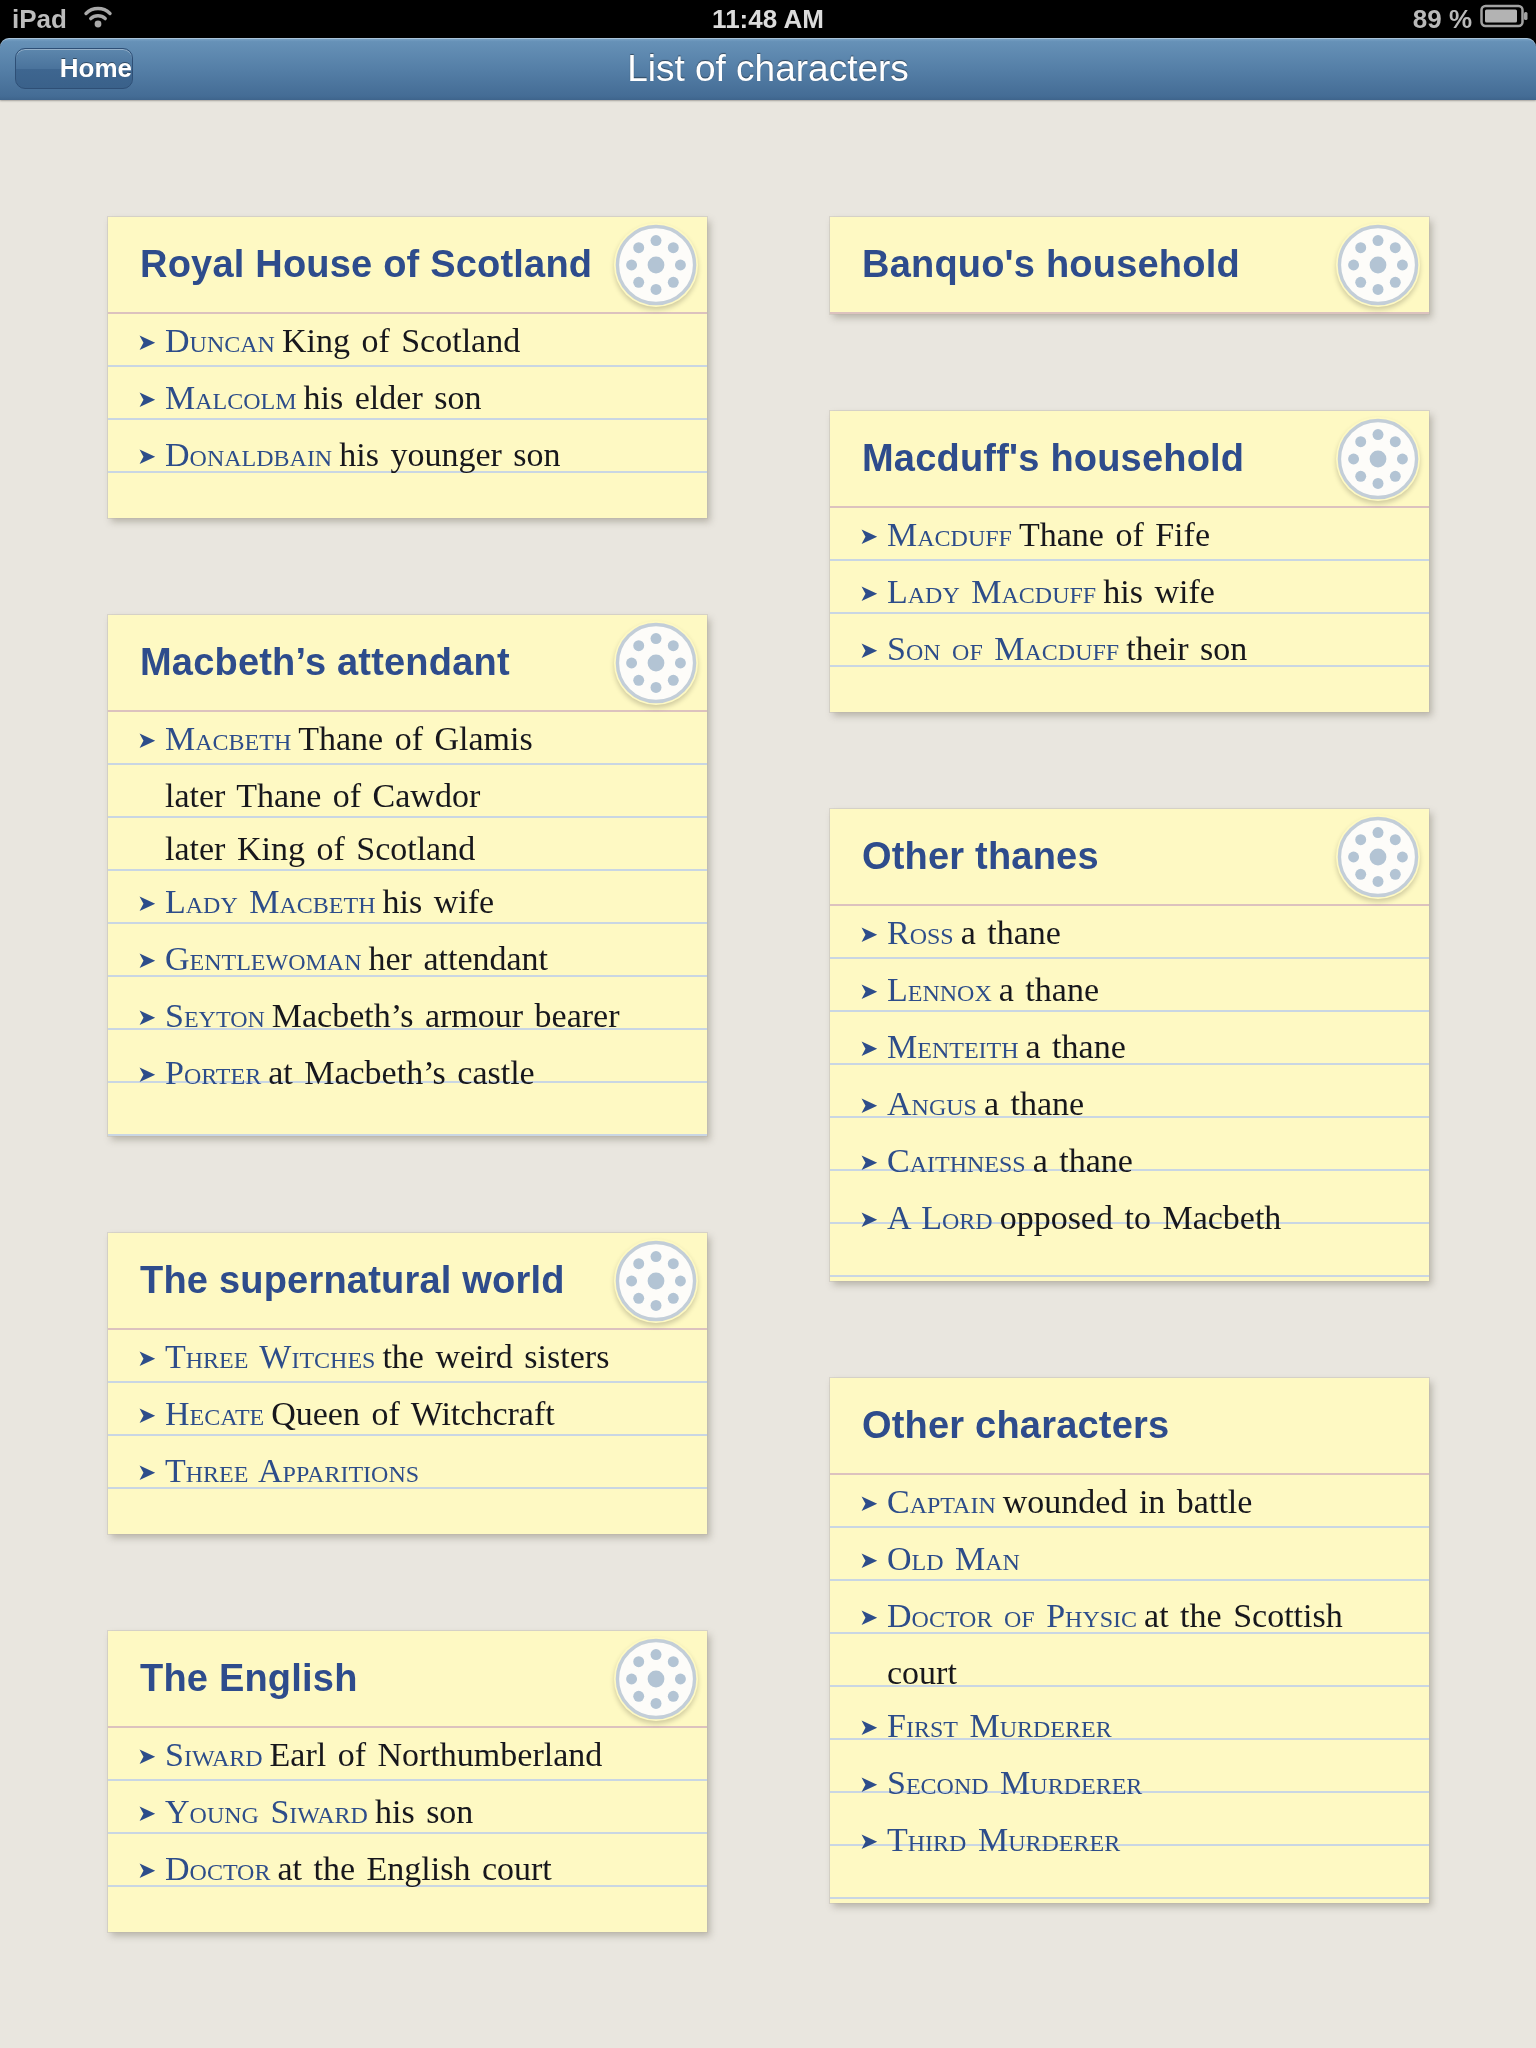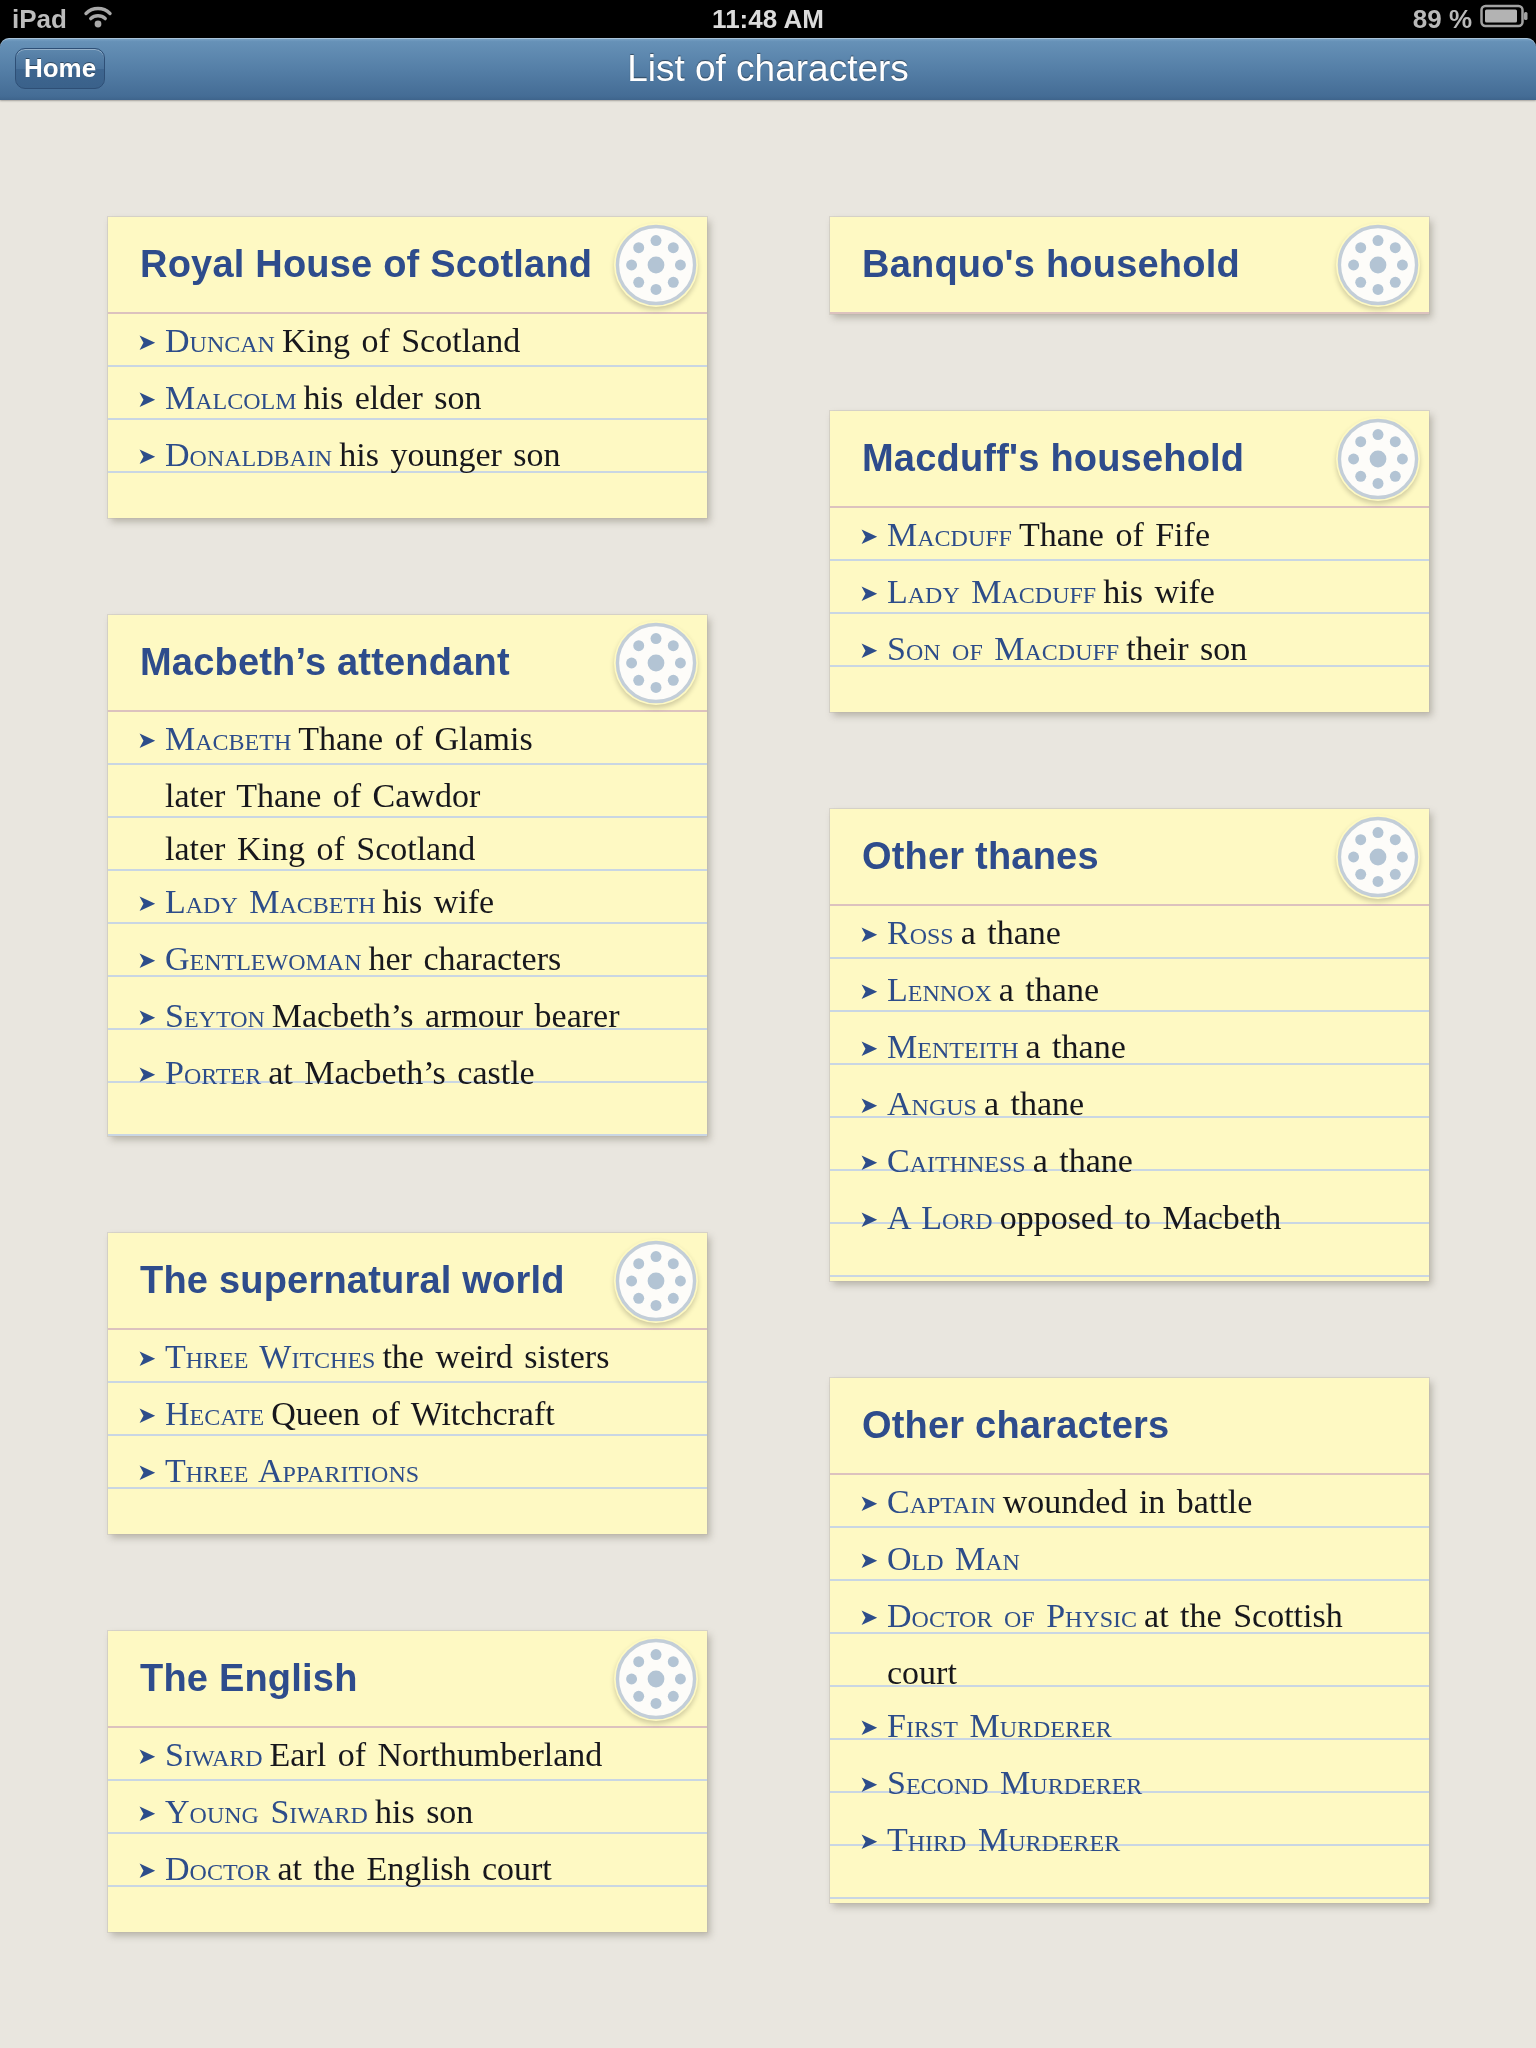--- a/index.html
+++ b/index.html
@@ -33,26 +33,26 @@
     background:linear-gradient(to bottom,#7ea6c8 0%,#6691b7 6%,#537da5 55%,#446c95 94%,#3e648c 100%);
     box-shadow:inset 0 1px 0 rgba(255,255,255,0.35), 0 1px 2px rgba(0,0,0,0.3);
   }
   .nav-title{
     line-height:62px;text-align:center;
     font-size:37px;font-weight:normal;color:#ffffff;
     text-shadow:0 -1px 1px rgba(0,0,0,0.45);
   }
   .home-button{
     position:absolute;left:15px;top:10px;
-    width:90px;height:41px;box-sizing:border-box;
+    width:118px;height:41px;box-sizing:border-box;
     border:1px solid #2e4f76;border-radius:10px;
     background:linear-gradient(to bottom,#5d87ad 0%,#4a739c 50%,#3e6690 51%,#3a618a 100%);
     box-shadow:inset 0 1px 0 rgba(255,255,255,0.35);
     color:#fff;font-size:26px;font-weight:bold;
-    text-align:center;line-height:39px;
+    text-align:right;line-height:39px;
     text-shadow:0 -1px 0 rgba(0,0,0,0.4);
     cursor:pointer;
   }
   
   .content{
     display:flex;gap:123px;
     padding:117px 107px 20px 108px;
     box-sizing:border-box;
   }
   .col{width:599px;flex:none;}
@@ -182,21 +182,21 @@
               <circle cx="18.0" cy="43.0" r="5.6" fill="#b3c4d4"></circle>
               <circle cx="25.3" cy="25.3" r="5.6" fill="#b3c4d4"></circle>
             </svg>
           </span>
         </div>
         <div class="card-body">
           <div class="line"><span class="arrow-icon">➤</span><span class="entry-name">Macbeth</span><span class="entry-desc">Thane of Glamis</span></div>
           <div class="line">later Thane of Cawdor</div>
           <div class="line">later King of Scotland</div>
           <div class="line"><span class="arrow-icon">➤</span><span class="entry-name">Lady Macbeth</span><span class="entry-desc">his wife</span></div>
-          <div class="line"><span class="arrow-icon">➤</span><span class="entry-name">Gentlewoman</span><span class="entry-desc">her characters</span></div>
+          <div class="line"><span class="arrow-icon">➤</span><span class="entry-name">Gentlewoman</span><span class="entry-desc">her attendant</span></div>
           <div class="line"><span class="arrow-icon">➤</span><span class="entry-name">Seyton</span><span class="entry-desc">Macbeth’s armour bearer</span></div>
           <div class="line"><span class="arrow-icon">➤</span><span class="entry-name">Porter</span><span class="entry-desc">at Macbeth’s castle</span></div>
         </div>
       </div>
       <div class="card">
         <div class="card-header">
           <div class="card-title">The supernatural world</div>
           <span class="audio-btn">
             <svg width="84" height="84" viewBox="0 0 86 86">
     <circle cx="43" cy="43" r="39.5" fill="#fdfcf9" stroke="#c3ced8" stroke-width="3.5"></circle>

